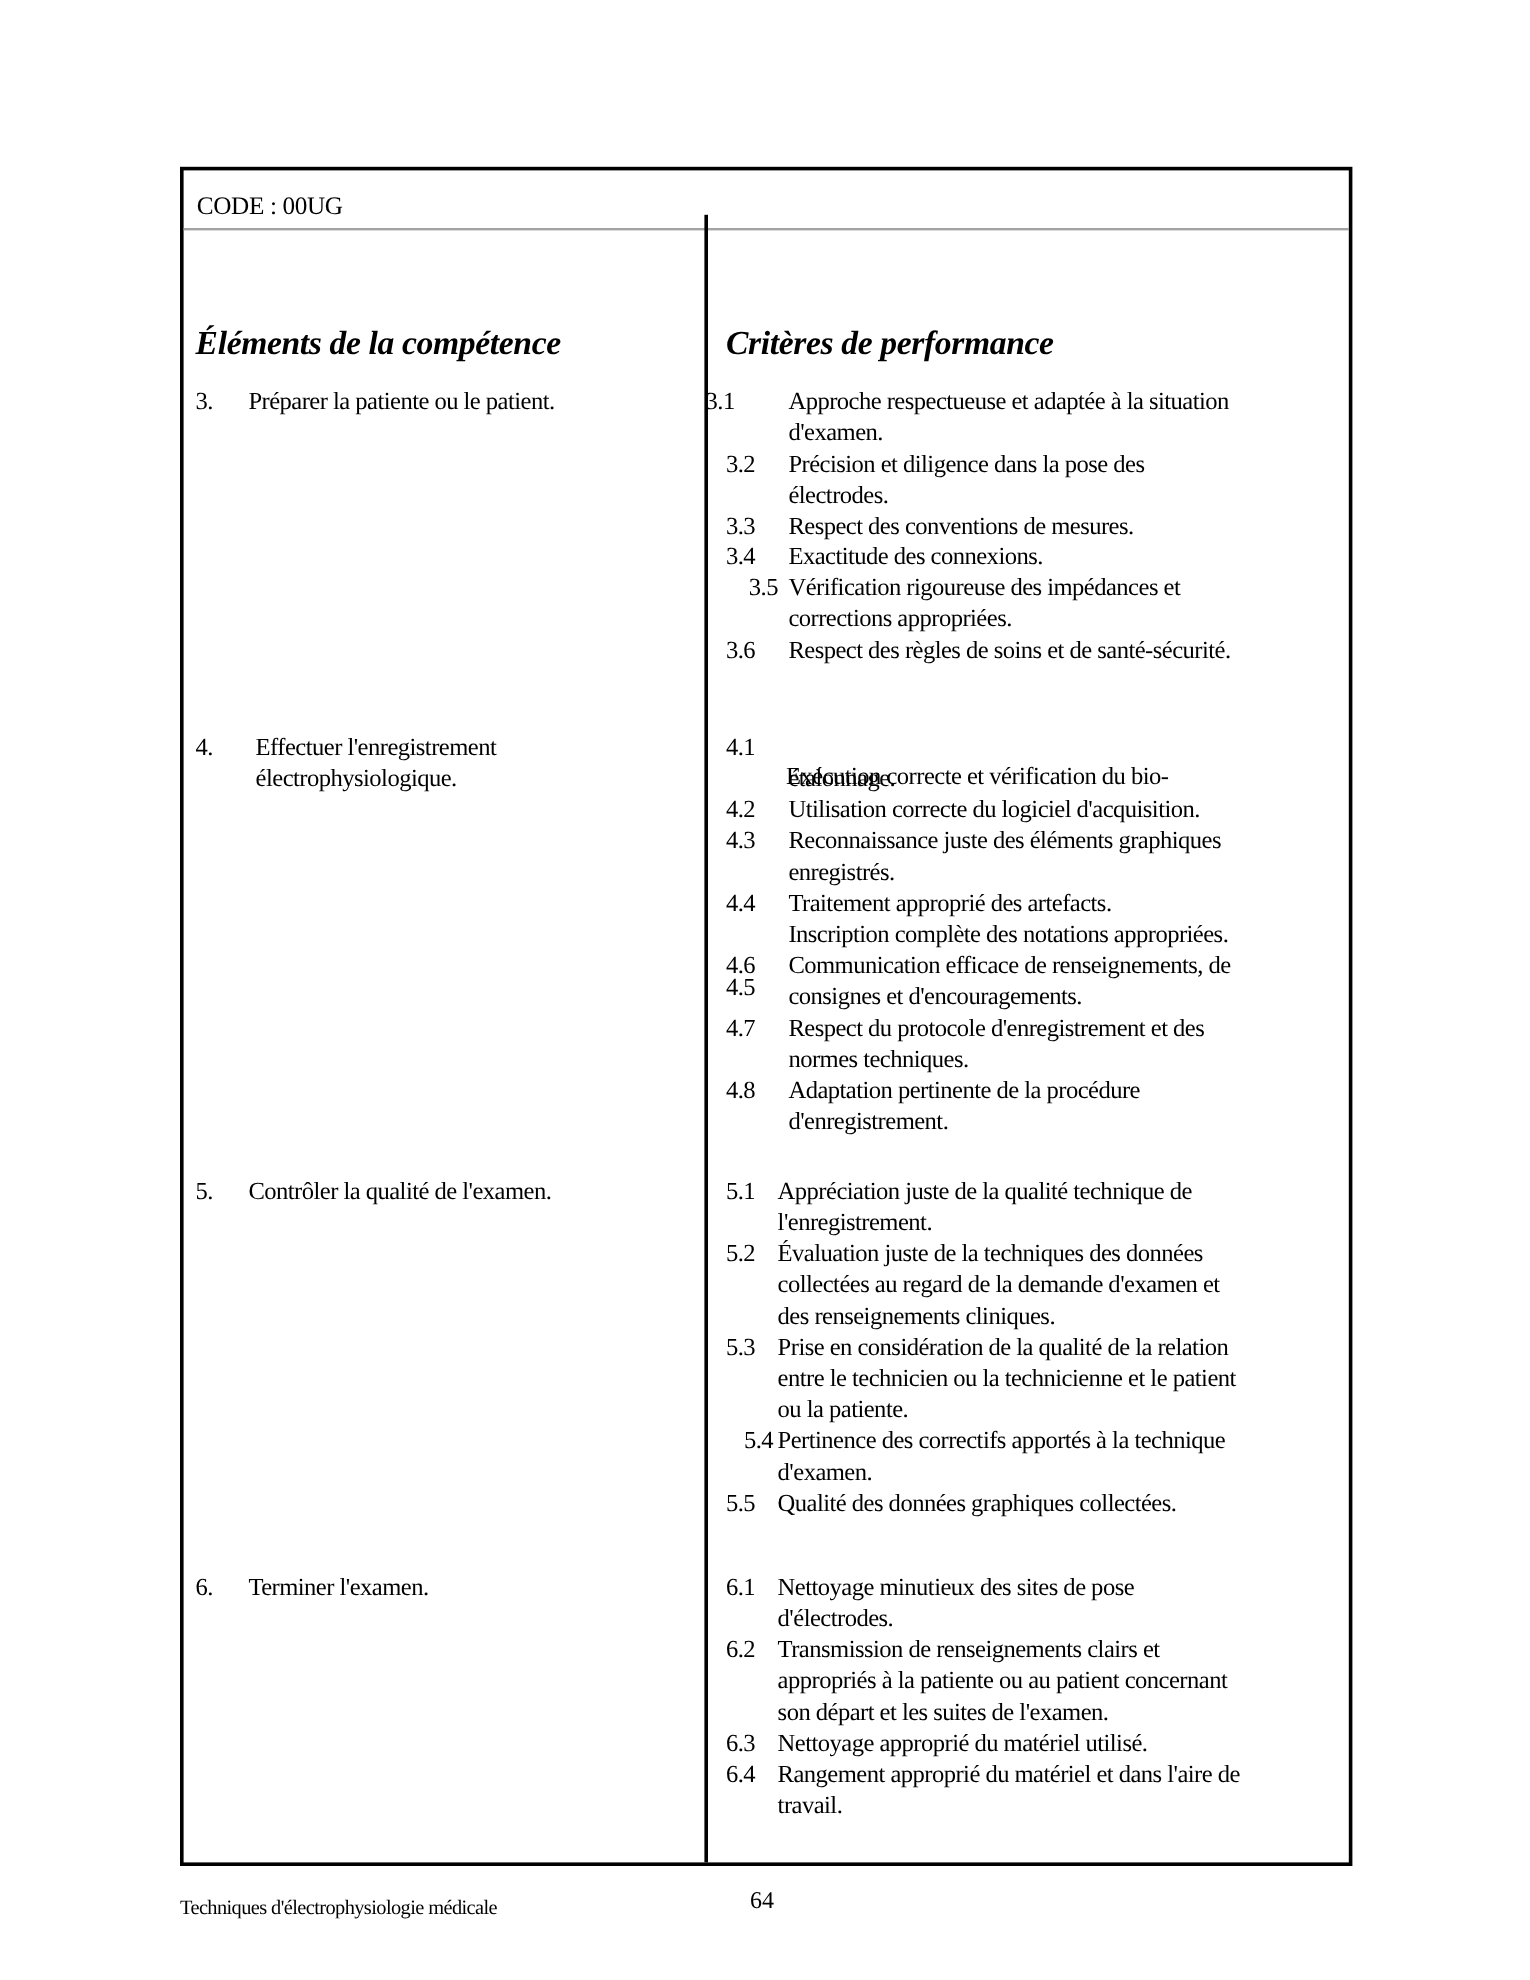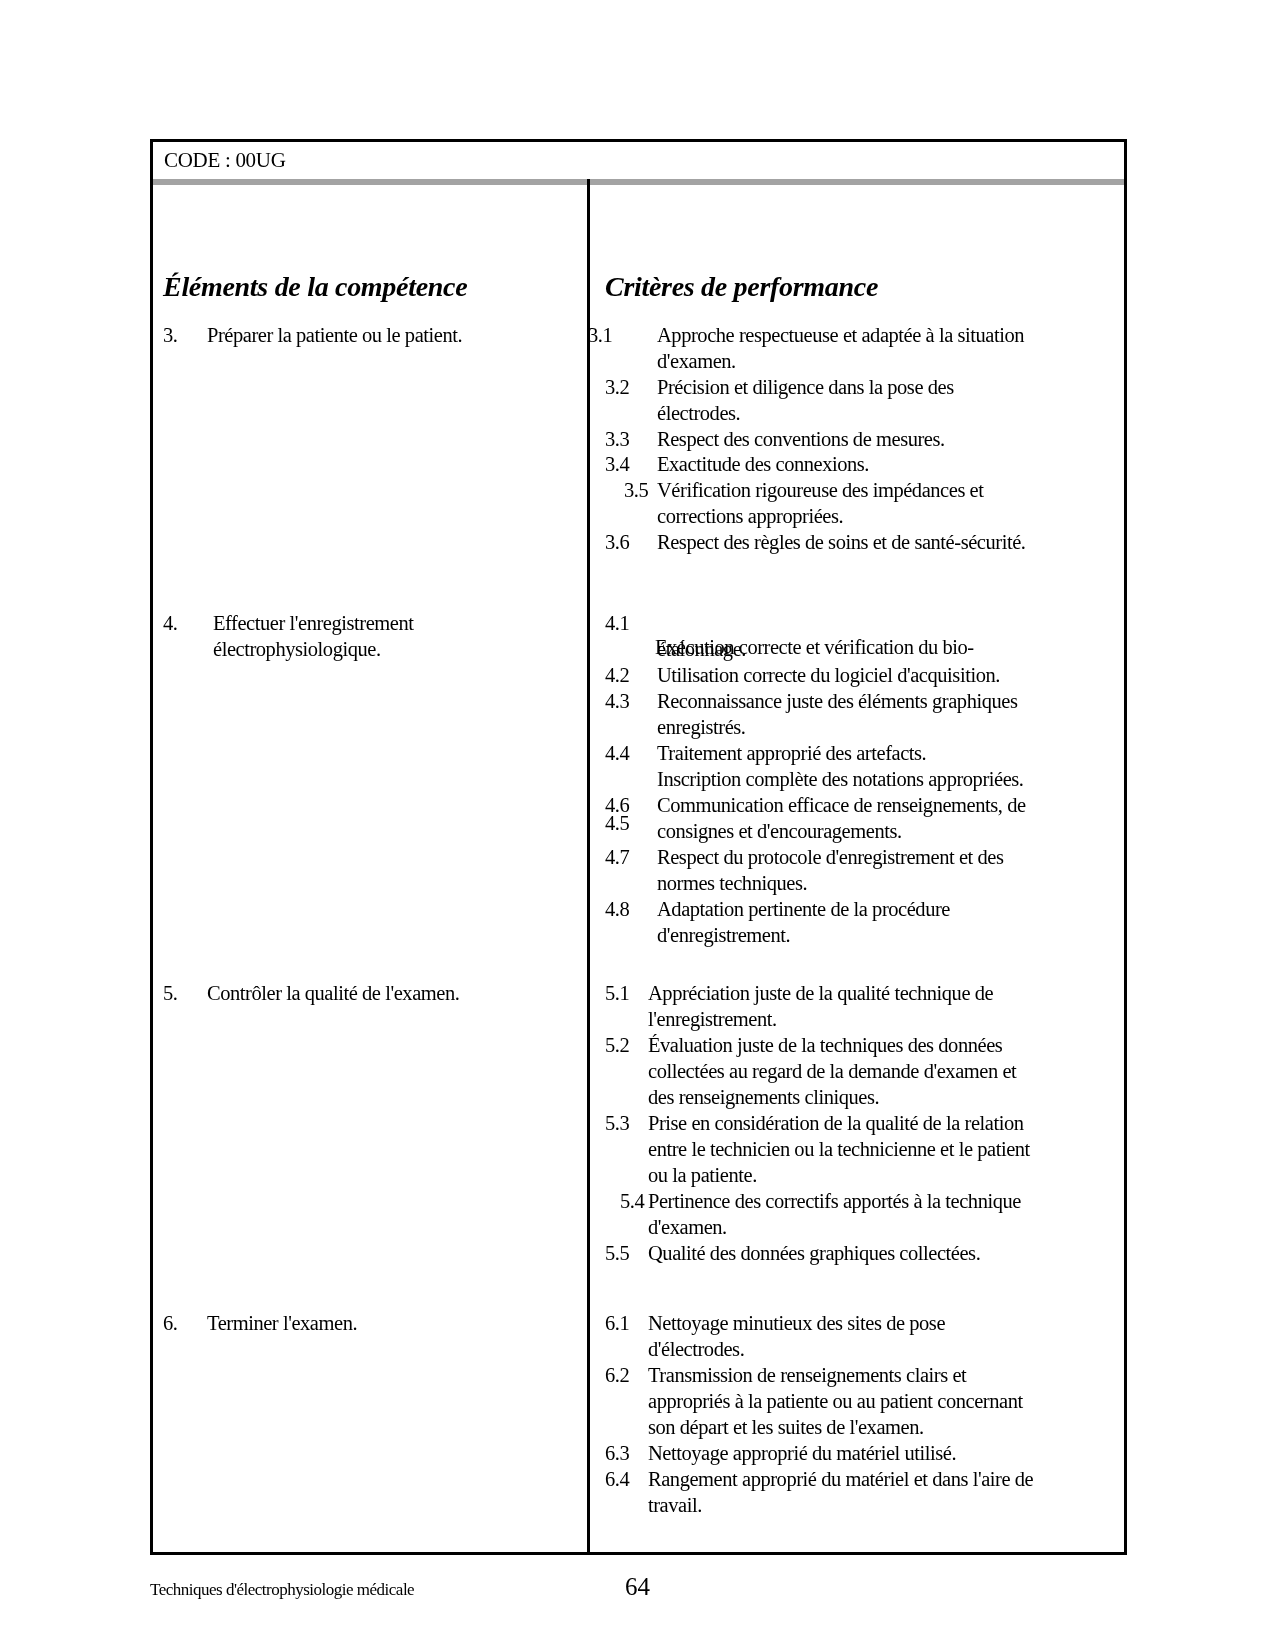--- a/index.html
+++ b/index.html
@@ -1,27 +1,27 @@
 <!DOCTYPE html>
 <html><head>
   <meta charset="utf-8">
   <style>
     html, body { margin: 0; padding: 0; background: #ffffff; }
     body { width: 1275px; height: 1650px; position: relative; overflow: hidden;
            font-family: "Liberation Serif", "DejaVu Serif", serif; color: #000; }
     .table-frame { position: absolute; left: 150px; top: 139px; width: 977px; height: 1416px;
                    box-sizing: border-box; border: 3px solid #000; }
-    .code-row { position: absolute; left: 0; top: 0; right: 0; height: 37px;
-                border-bottom: 6px solid #a3a3a3; box-sizing: content-box; }
+    .code-row { position: absolute; left: 0; top: 11px; right: 0; height: 37px;
+                border-bottom: 2px solid #a3a3a3; box-sizing: content-box; }
     .code-text { position: absolute; left: 11px; top: 6px; font-size: 21px; letter-spacing: -0.3px; }
     .col-divider { position: absolute; left: 434px; top: 37px; bottom: 0; width: 3px; background: #000; }
     .heading { position: absolute; font-weight: bold; font-size: 28px; letter-spacing: -0.3px; white-space: nowrap; font-style: italic; }
     .txt { position: absolute; font-size: 20.5px; line-height: 26px; letter-spacing: -0.45px; white-space: nowrap; }
     .footer-text { position: absolute; left: 150px; top: 1580px; font-size: 17px; letter-spacing: -0.5px; white-space: nowrap; }
-    .page-num { position: absolute; left: 625px; top: 1573px; font-size: 25px; white-space: nowrap; }
+    .page-num { position: absolute; left: 625px; top: 1573px; font-size: 20px; white-space: nowrap; }
   </style>
 </head>
 <body>
 
 <div class="table-frame">
   <div class="code-row">
     <span class="code-text">CODE : 00UG</span>
   </div>
   <div class="col-divider"></div>
 </div>

